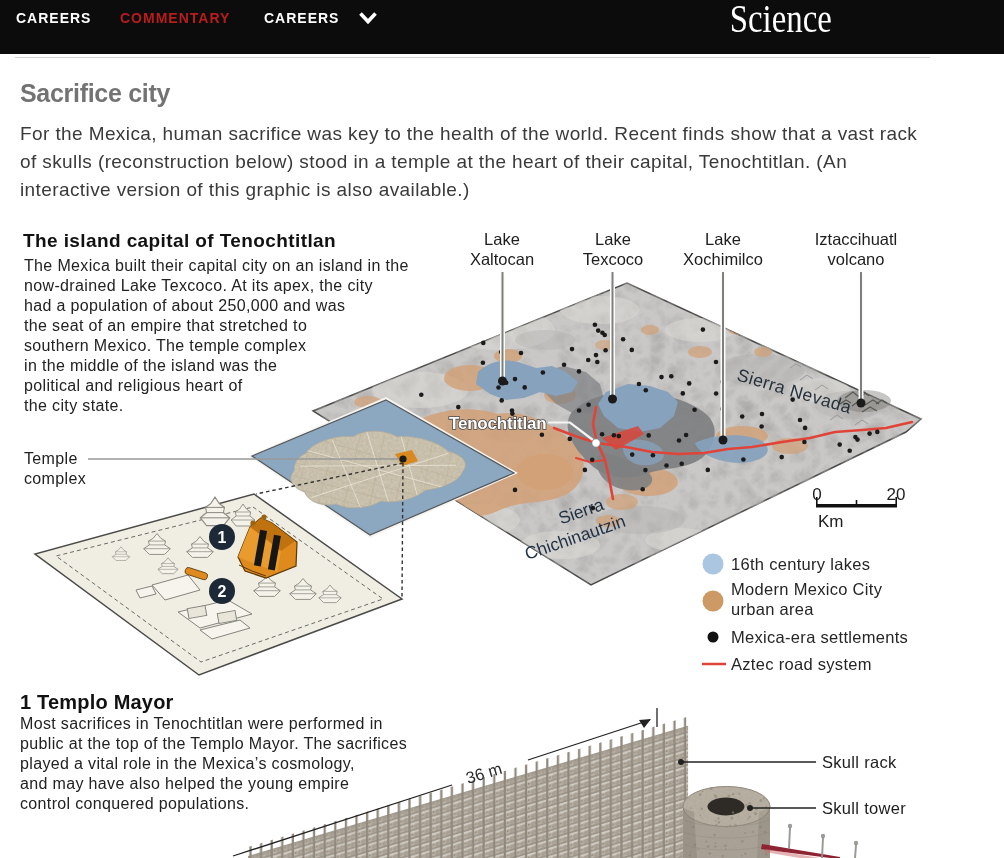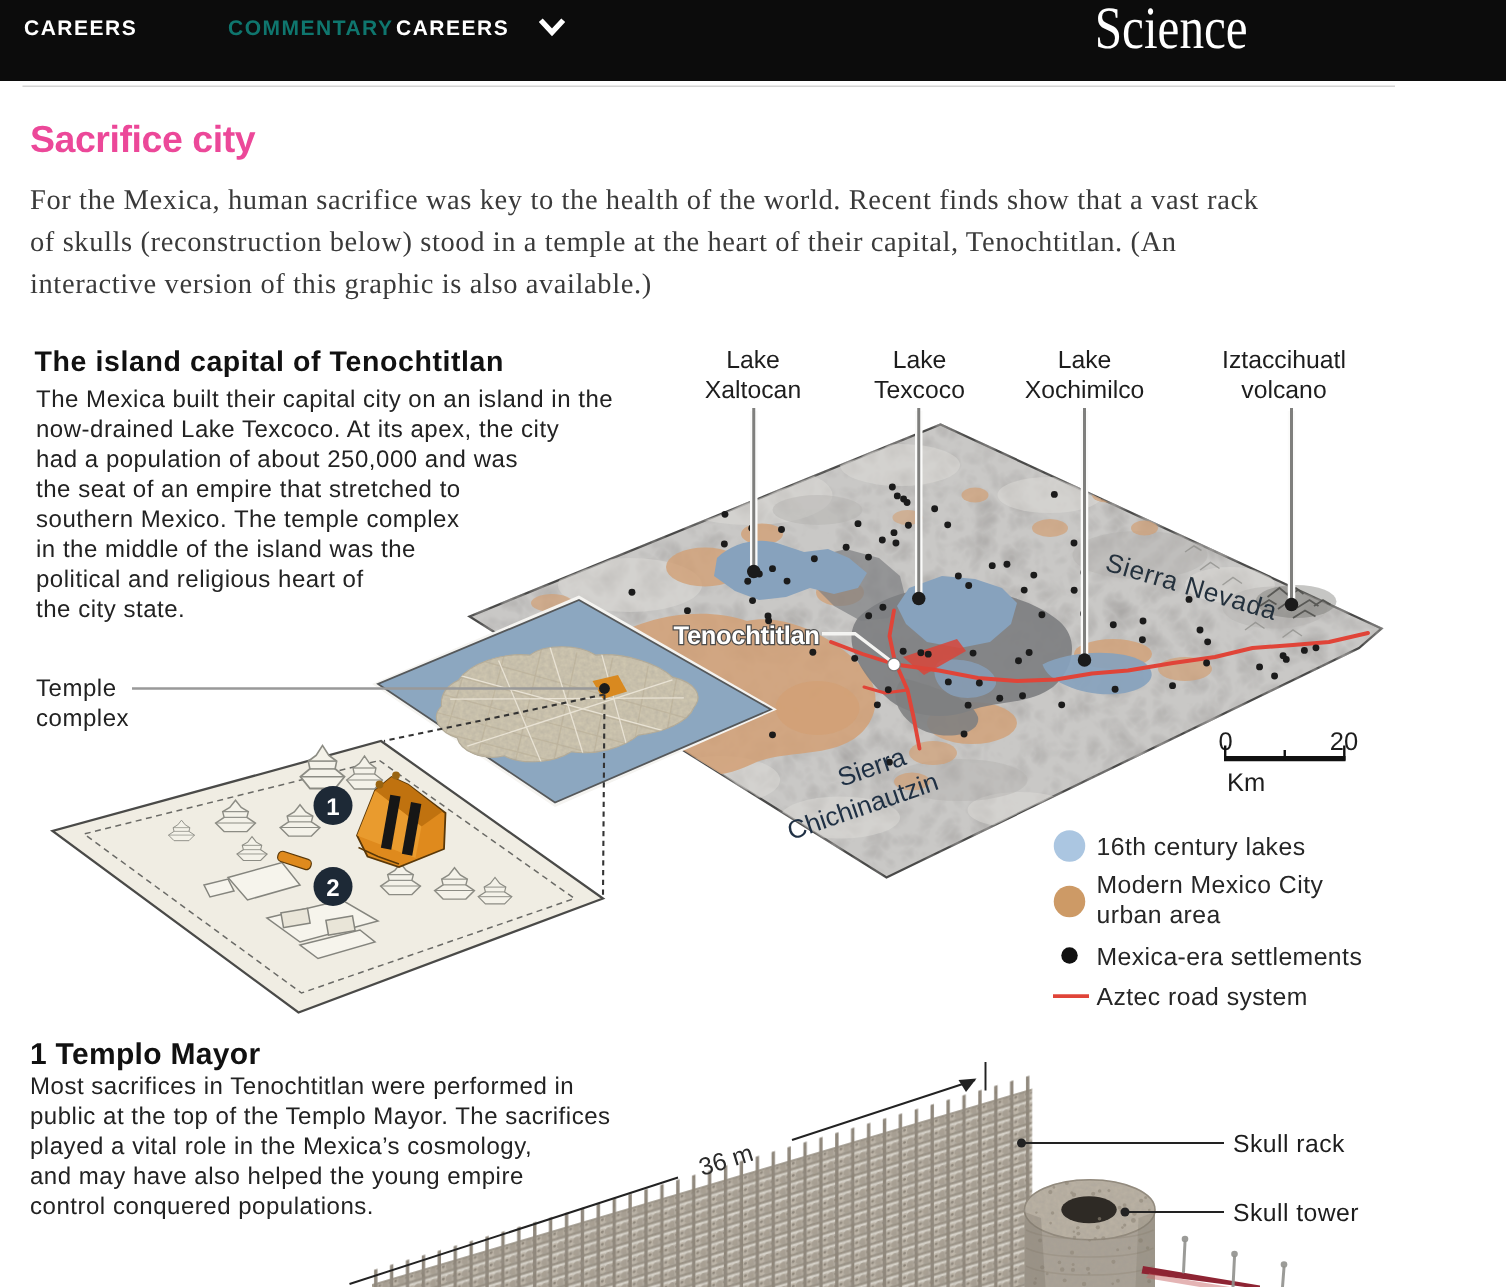--- a/index.html
+++ b/index.html
@@ -8,35 +8,35 @@
   #page{position:relative;width:956px;height:858px;}
 </style>
 </head>
 <body>
 <div id="page">
 
   <div class="abs" style="left:0;top:0;width:1004px;height:54px;background:#0c0c0c;"></div>
 
   <div class="abs" style="left:16px;top:10px;color:#fff;font-weight:bold;font-size:14px;letter-spacing:1px;">CAREERS</div>
 
-  <div class="abs" style="left:120px;top:10px;color:#0f766e;font-weight:bold;font-size:14px;letter-spacing:1px;margin-left:32px;">COMMENTARY</div>
+  <div class="abs" style="left:120px;top:10px;color:#b91c1c;font-weight:bold;font-size:14px;letter-spacing:1px;">COMMENTARY</div>
 
   <div class="abs" style="left:264px;top:10px;color:#fff;font-weight:bold;font-size:14px;letter-spacing:1px;">CAREERS</div>
 
   <svg class="abs" style="left:358px;top:11px;" width="20" height="14" viewBox="0 0 20 14">
     <polyline points="2.5,2.5 10,10.5 17.5,2.5" fill="none" stroke="#fff" stroke-width="3.6"></polyline>
   </svg>
 
   <div class="abs" style="left:719px;top:-5px;width:120px;text-align:center;color:#fff;font-family:'Liberation Serif',serif;font-size:40px;transform:scaleX(0.82);">Science</div>
 
   <div class="abs" style="left:15px;top:57px;width:915px;height:1px;background:#d4d4d4;"></div>
 
-  <div class="abs" style="left:20px;top:79px;font-size:25px;font-weight:bold;color:#ec4899;letter-spacing:-0.3px;">Sacrifice city</div>
-
-  <div class="abs" style="left:20px;top:120px;font-size:19px;line-height:28px;color:#3a3a3a;letter-spacing:0.4px;white-space:nowrap;font-family:Liberation Serif, serif;">
+  <div class="abs" style="left:20px;top:79px;font-size:25px;font-weight:bold;color:#737373;letter-spacing:-0.3px;">Sacrifice city</div>
+
+  <div class="abs" style="left:20px;top:120px;font-size:19px;line-height:28px;color:#3a3a3a;letter-spacing:0.4px;white-space:nowrap;">
     For the Mexica, human sacrifice was key to the health of the world. Recent finds show that a vast rack<br>
     of skulls (reconstruction below) stood in a temple at the heart of their capital, Tenochtitlan. (An<br>
     interactive version of this graphic is also available.)
   </div>
 
   <svg class="abs" style="left:0;top:0;" width="1004" height="858" viewBox="0 0 1004 858">
     <defs>
       <filter id="rough" x="-5%" y="-5%" width="110%" height="110%">
         <feTurbulence type="turbulence" baseFrequency="0.045" numOctaves="3" seed="3" result="n"></feTurbulence>
         <feColorMatrix in="n" type="matrix" values="0 0 0 0 0.40 0 0 0 0 0.39 0 0 0 0 0.38 0 0 0 1.4 -0.25" result="tex"></feColorMatrix>

